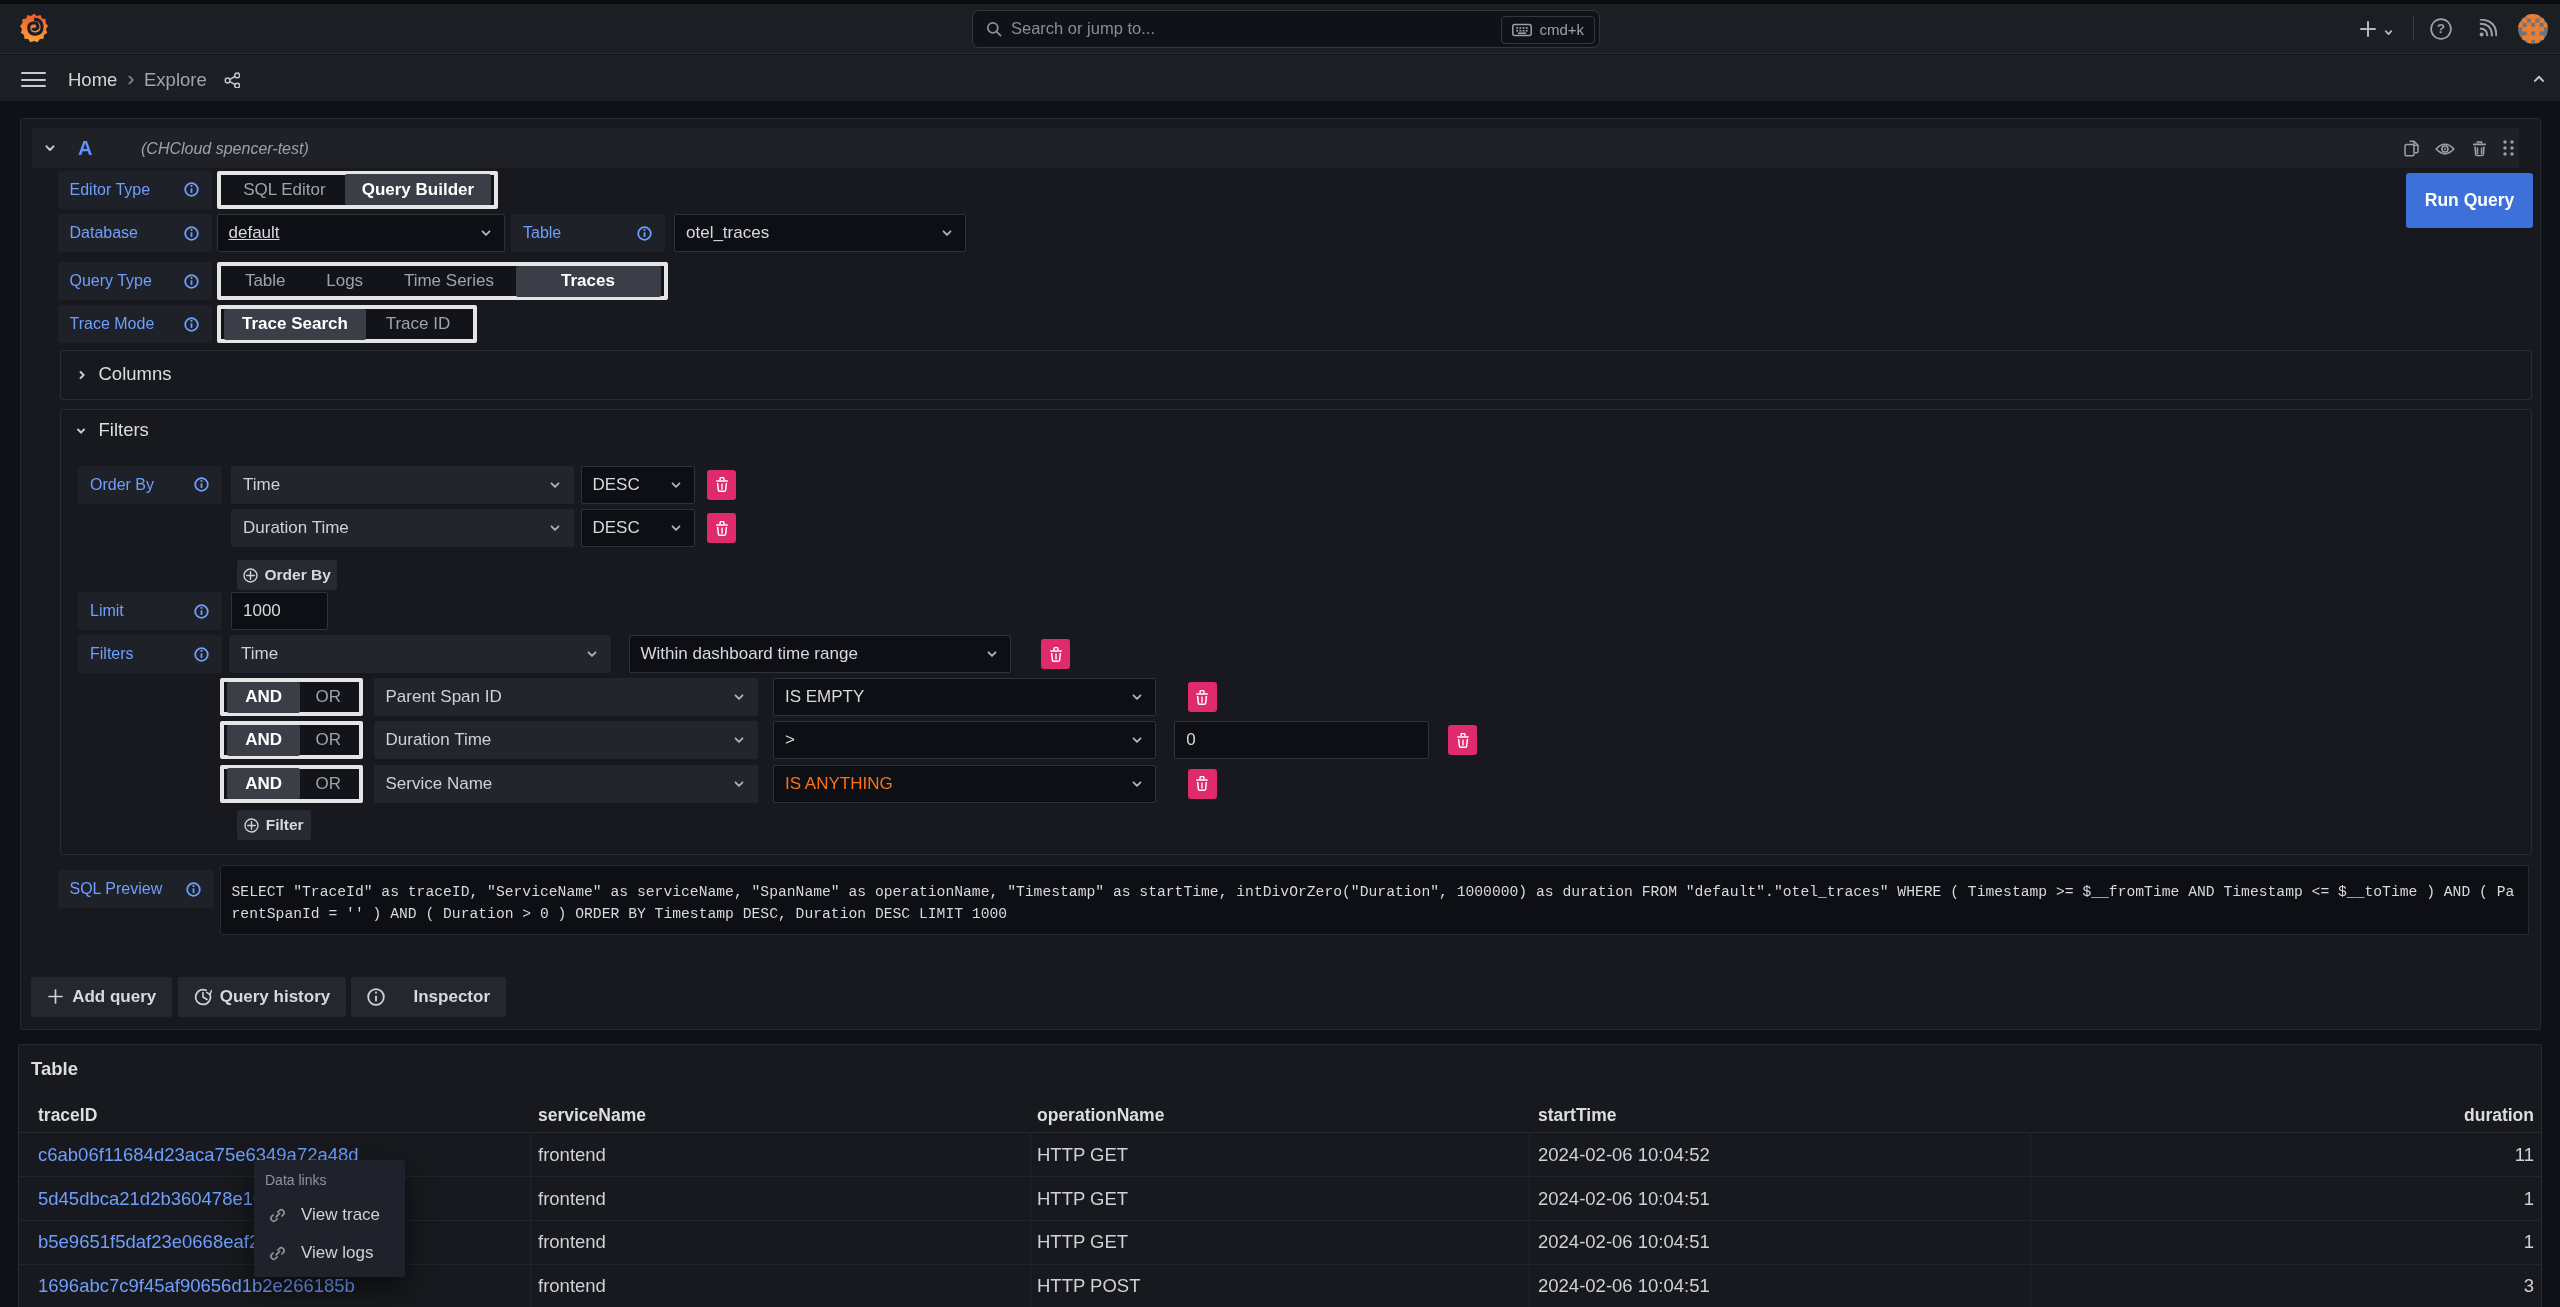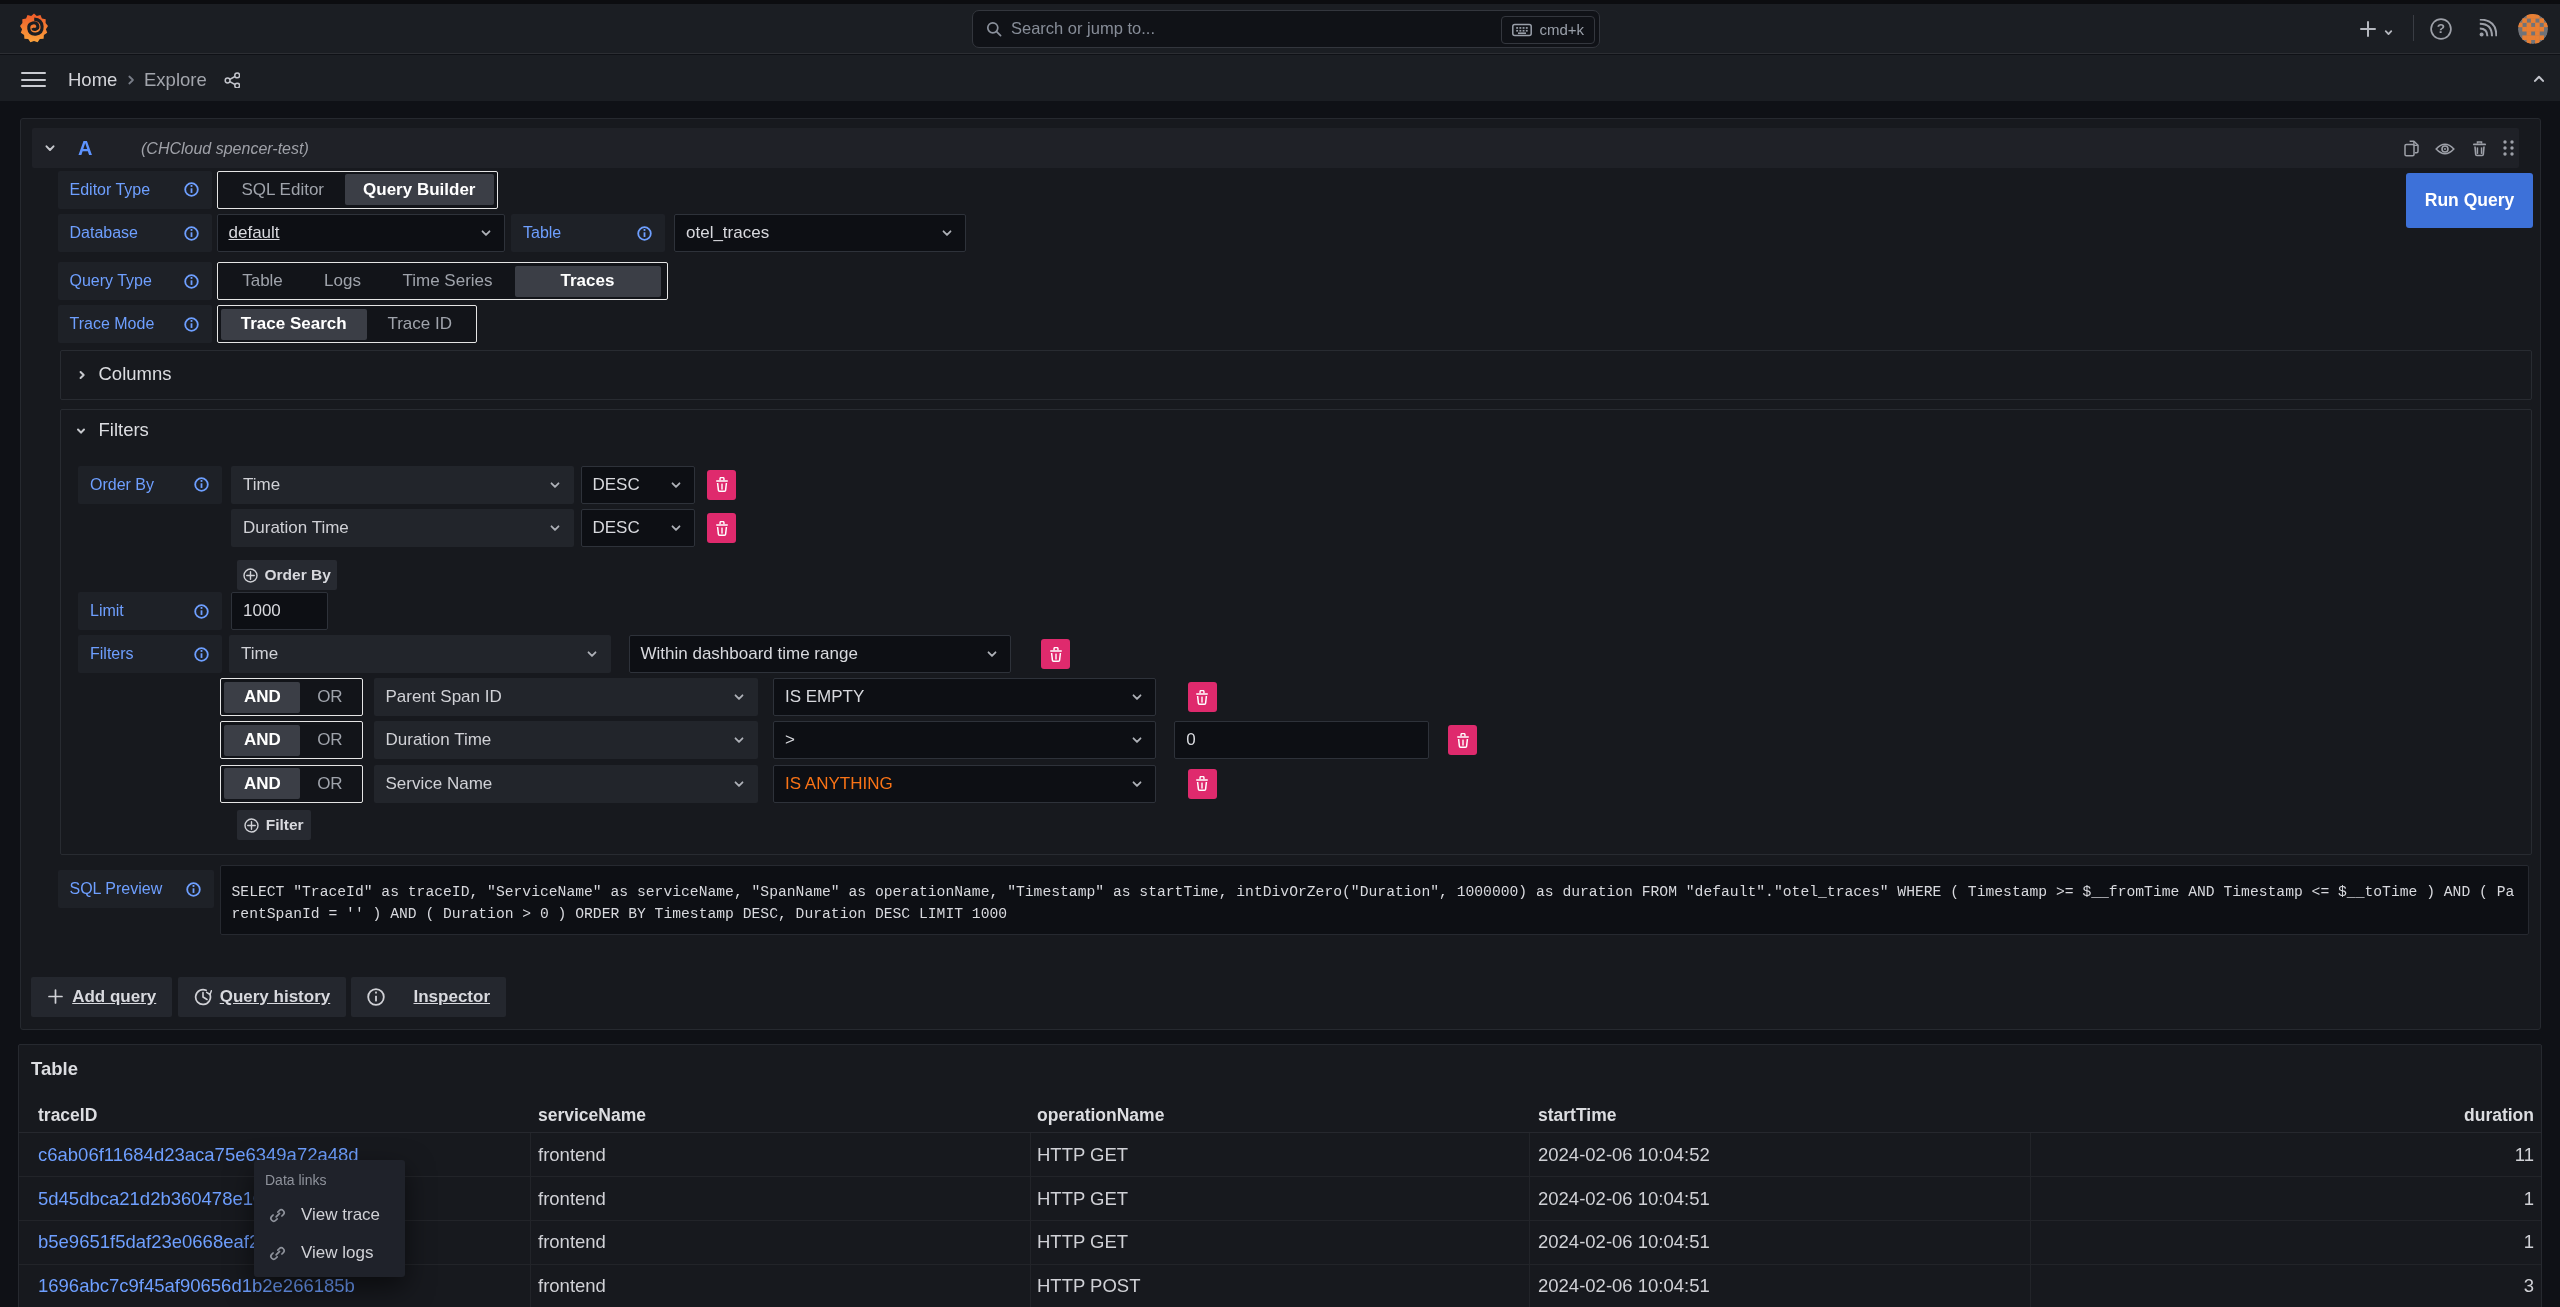--- a/index.html
+++ b/index.html
@@ -1,26 +1,26 @@
 <!DOCTYPE html>
 <html><head><meta charset="utf-8"><title>Grafana</title>
 <style>
 * { margin:0; padding:0; box-sizing:border-box; }
 html,body { width:2560px; height:1307px; overflow:hidden; background:#0f1116; font-family:"Liberation Sans", sans-serif; }
 .ab { position:absolute; }
 .flex { display:flex; align-items:center; }
 .lbl { background:#1e2127; border-radius:2px; color:#6e9fff; font-size:16px; display:flex; align-items:center; justify-content:space-between; padding:0 13px 0 12px; }
 .sel { background:#22252b; border-radius:2px; color:#d0d1d6; font-size:17px; display:flex; align-items:center; padding:0 12px; justify-content:space-between; }
 .inp { background:#0d0f14; border:1px solid #2e323a; border-radius:2px; color:#d8d9de; font-size:17px; display:flex; align-items:center; padding:0 11px; justify-content:space-between; }
-.seg { background:#121419; border:1px solid #e5e5e5; border-radius:2px; display:flex; align-items:center; padding:0 3px; }
+.seg { background:#121419; border:4px solid #e5e5e5; border-radius:2px; display:flex; align-items:center; padding:0 3px; }
 .seg .on { background:#3b3e46; border-radius:2px; color:#ffffff; font-weight:700; font-size:17px; display:flex; align-items:center; justify-content:center; }
 .seg .off { color:#9fa3ab; font-size:17px; display:flex; align-items:center; justify-content:center; }
 .trash { background:#df2a6d; border-radius:3px; display:flex; align-items:center; justify-content:center; }
 .gbtn { background:#272a31; border-radius:2px; color:#d8d9de; font-size:15.5px; font-weight:600; display:flex; align-items:center; justify-content:center; gap:7px; }
-.sbtn { background:#24272e; border-radius:2px; color:#d8d9de; font-size:17px; font-weight:600; display:flex; align-items:center; gap:8px; padding:0 16px;text-decoration:underline; }
+.sbtn { background:#24272e; border-radius:2px; color:#d8d9de; font-size:17px; font-weight:600; display:flex; align-items:center; gap:8px; padding:0 16px; }
 .colhead { color:#dcdde1; font-size:18.5px; font-weight:500; }
 </style></head>
 <body>
 
 <div class="ab" style="left:0;top:0;width:2560px;height:4px;background:#0c0d10;"></div>
 <div class="ab" style="left:0;top:4px;width:2560px;height:50px;background:#1b1e23;border-bottom:1px solid #2c2e33;"></div>
 <div class="ab" style="left:20px;top:12px;"><svg width="28" height="33" viewBox="0 0 28 33" style="">
       <defs>
         <linearGradient id="glg" x1="0" y1="1" x2="0" y2="0">
 <stop offset="0" stop-color="#fba33c"></stop>

